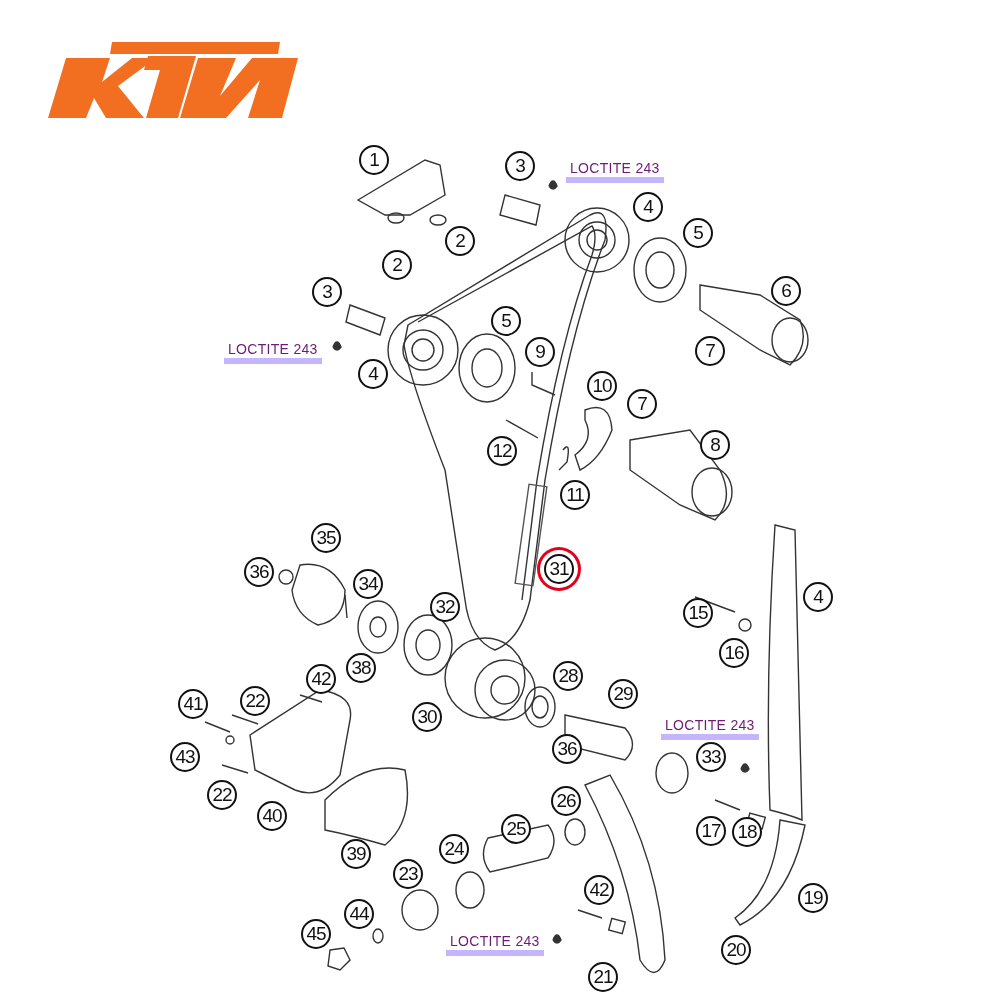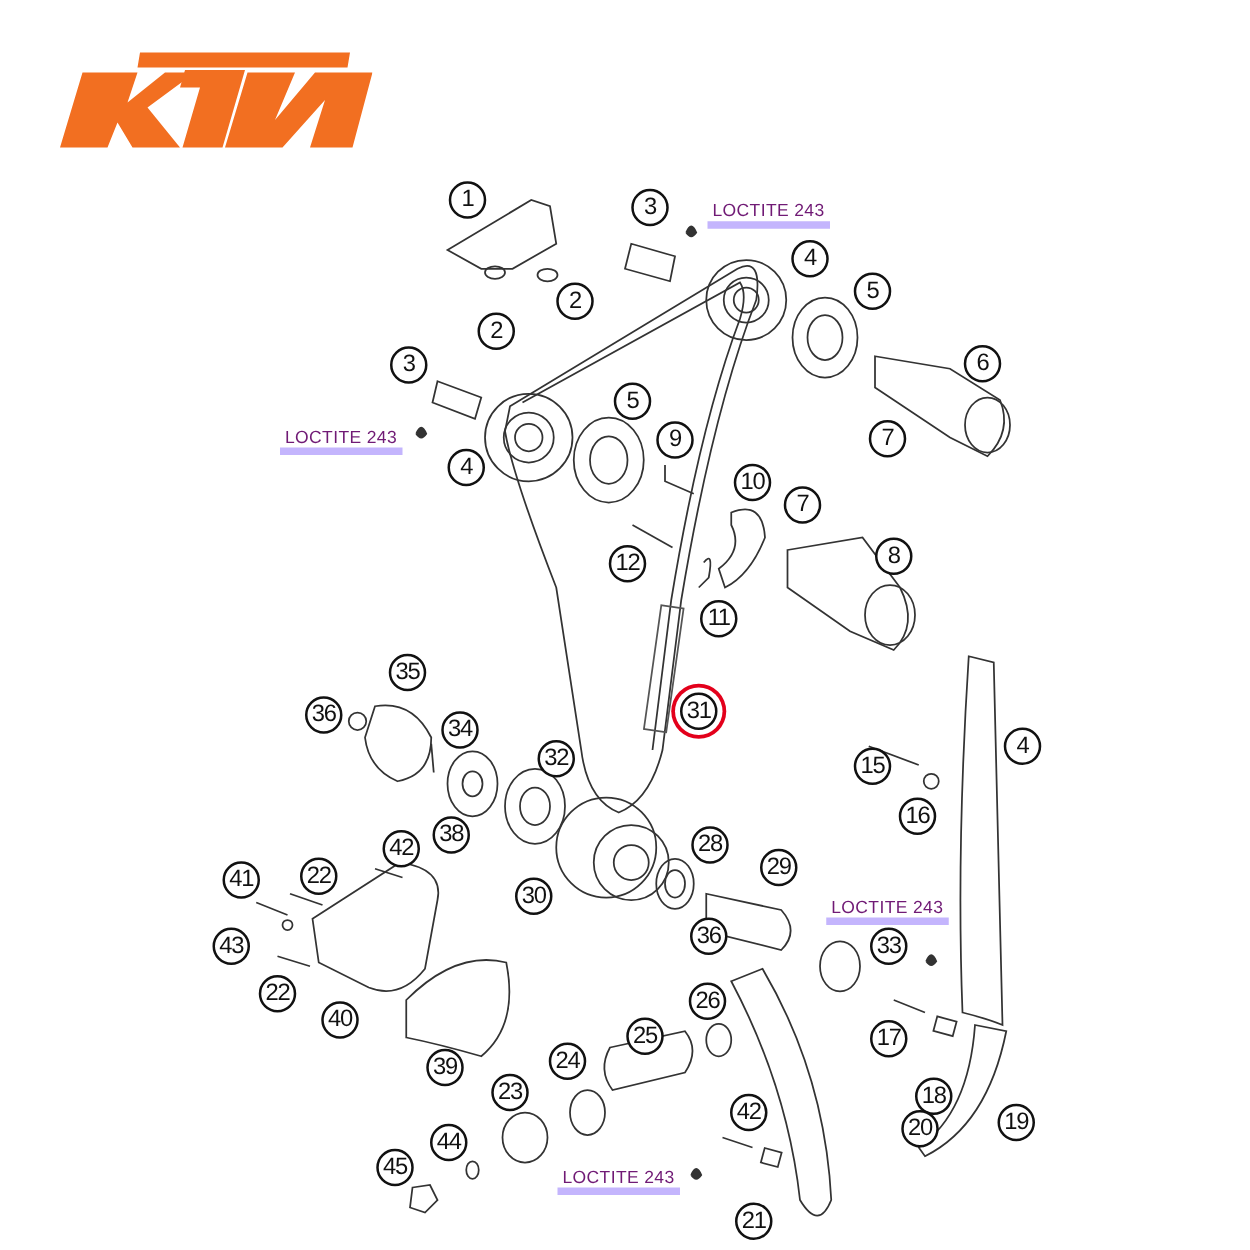--- a/index.html
+++ b/index.html
@@ -124,23 +124,23 @@
     <div class="callout" style="left: 642px; top: 404px;">7</div>
     <div class="callout" style="left: 715px; top: 445px;">8</div>
     <div class="callout" style="left: 540px; top: 352px;">9</div>
     <div class="callout" style="left: 602px; top: 386px;">10</div>
     <div class="callout" style="left: 575px; top: 495px;">11</div>
     <div class="callout" style="left: 502px; top: 451px;">12</div>
     <div class="callout" style="left: 818px; top: 597px;">4</div>
     <div class="callout" style="left: 698px; top: 613px;">15</div>
     <div class="callout" style="left: 734px; top: 653px;">16</div>
     <div class="callout" style="left: 711px; top: 831px;">17</div>
-    <div class="callout" style="left: 747px; top: 877px; text-align: center;">18</div>
+    <div class="callout" style="left: 747px; top: 832px; text-align: center;">18</div>
     <div class="callout" style="left: 813px; top: 898px;">19</div>
-    <div class="callout" style="left: 689px; top: 903px; margin-left: 32px;">20</div>
+    <div class="callout" style="left: 689px; top: 950px; margin-left: 32px;">20</div>
     <div class="callout" style="left: 603px; top: 951px; margin-top: 11px;">21</div>
     <div class="callout" style="left: 255px; top: 701px;">22</div>
     <div class="callout" style="left: 222px; top: 795px;">22</div>
     <div class="callout" style="left: 408px; top: 874px;">23</div>
     <div class="callout" style="left: 454px; top: 849px;">24</div>
     <div class="callout" style="left: 516px; top: 829px;">25</div>
     <div class="callout" style="left: 566px; top: 801px;">26</div>
     <div class="callout" style="left: 567px; top: 749px;">36</div>
     <div class="callout" style="left: 568px; top: 676px;">28</div>
     <div class="callout" style="left: 623px; top: 694px;">29</div>

